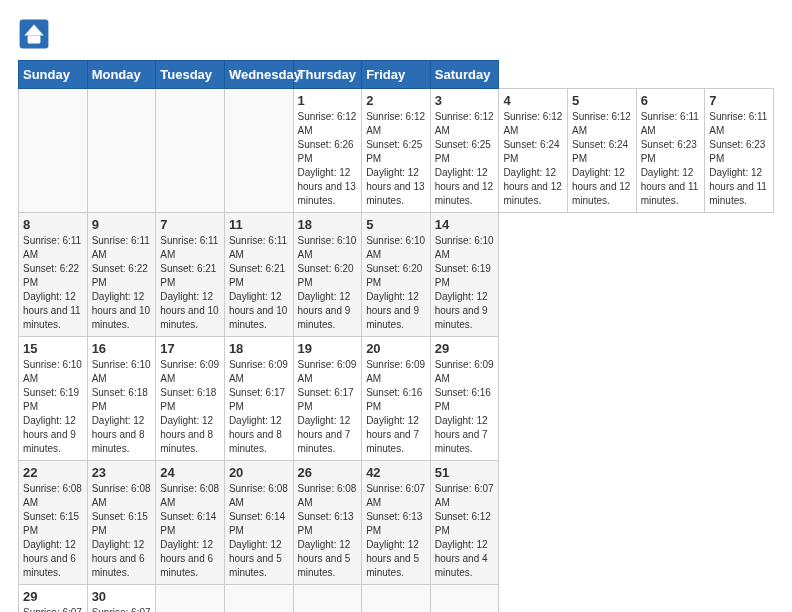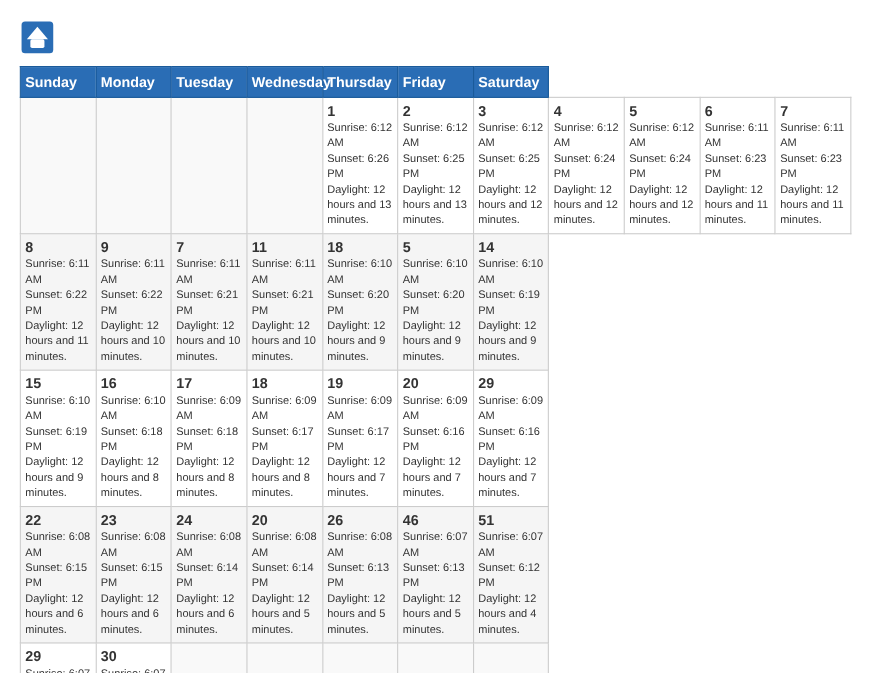--- a/index.html
+++ b/index.html
@@ -225,21 +225,21 @@
           </td>
           <td>
             <span class="day-num">20</span>
             <div class="day-info">Sunrise: 6:08 AM<br>Sunset: 6:14 PM<br>Daylight: 12 hours and 5 minutes.</div>
           </td>
           <td>
             <span class="day-num">26</span>
             <div class="day-info">Sunrise: 6:08 AM<br>Sunset: 6:13 PM<br>Daylight: 12 hours and 5 minutes.</div>
           </td>
           <td>
-            <span class="day-num">46</span>
+            <span class="day-num">42</span>
             <div class="day-info">Sunrise: 6:07 AM<br>Sunset: 6:13 PM<br>Daylight: 12 hours and 5 minutes.</div>
           </td>
           <td>
             <span class="day-num">51</span>
             <div class="day-info">Sunrise: 6:07 AM<br>Sunset: 6:12 PM<br>Daylight: 12 hours and 4 minutes.</div>
           </td>
         </tr>
         <tr>
           <td>
             <span class="day-num">29</span>

